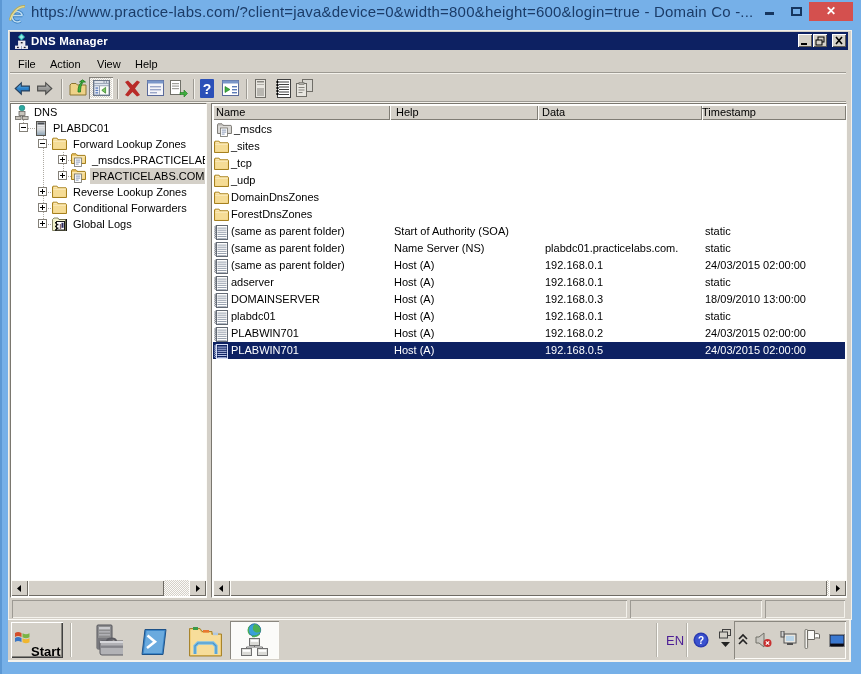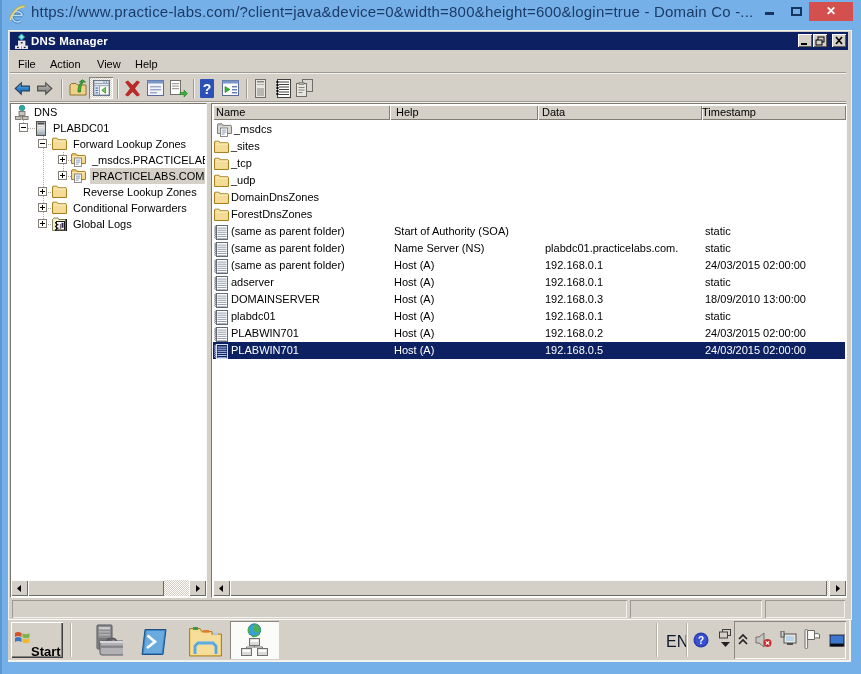--- a/index.html
+++ b/index.html
@@ -547,21 +547,21 @@
       <span class="rc treesel" style="left:79px">PRACTICELABS.COM</span>
     </div>
     <div class="trow" style="left:11px;top:184px;width:194px">
       <div class="expander plus" style="left:27px;top:3px"></div>
       <span class="rc" style="left:41px;top:1px"><svg width="15" height="13" viewBox="0 0 15 13">
           <path d="M0.5 12.5 L0.5 2 L1 1.2 L5 1.2 L5.8 2 L6 2.8 L14 2.8 L14.5 3.6 L14.5 12.5 Z" fill="#eec768" stroke="#a5801f"></path>
           <path d="M1.2 11.8 L1.2 3.5 L13.8 3.5 L13.8 11.8 Z" fill="#f5dc96"></path>
           <path d="M1.2 3.5 L13.8 3.5 L13.8 5 L1.2 5 Z" fill="#f9e7b4"></path>
           <rect x="1.6" y="1.8" width="3.6" height="1.2" fill="#f9e7b4"></rect>
         </svg></span>
-      <span class="rc " style="left:72px">Reverse Lookup Zones</span>
+      <span class="rc " style="left:62px">Reverse Lookup Zones</span>
     </div>
     <div class="trow" style="left:11px;top:200px;width:194px">
       <div class="expander plus" style="left:27px;top:3px"></div>
       <span class="rc" style="left:41px;top:1px"><svg width="15" height="13" viewBox="0 0 15 13">
           <path d="M0.5 12.5 L0.5 2 L1 1.2 L5 1.2 L5.8 2 L6 2.8 L14 2.8 L14.5 3.6 L14.5 12.5 Z" fill="#eec768" stroke="#a5801f"></path>
           <path d="M1.2 11.8 L1.2 3.5 L13.8 3.5 L13.8 11.8 Z" fill="#f5dc96"></path>
           <path d="M1.2 3.5 L13.8 3.5 L13.8 5 L1.2 5 Z" fill="#f9e7b4"></path>
           <rect x="1.6" y="1.8" width="3.6" height="1.2" fill="#f9e7b4"></rect>
         </svg></span>
       <span class="rc " style="left:62px">Conditional Forwarders</span>
@@ -663,21 +663,21 @@
   <path d="M12 13.2 C15 13.8 17.5 13 19.5 11" fill="none" stroke="#4ab054" stroke-width="1.6"></path>
   <rect x="9.5" y="15.5" width="10" height="7" fill="#dadad6" stroke="#707070"></rect>
   <rect x="10.8" y="16.8" width="7.4" height="2" fill="#fff"></rect>
   <rect x="1.5" y="25.5" width="10" height="7" fill="#dadad6" stroke="#707070"></rect>
   <rect x="2.8" y="26.8" width="7.4" height="2" fill="#fff"></rect>
   <rect x="17.5" y="25.5" width="10" height="7" fill="#dadad6" stroke="#707070"></rect>
   <rect x="18.8" y="26.8" width="7.4" height="2" fill="#fff"></rect>
   <path d="M14.5 22.5 L14.5 24 M6.5 25.5 L6.5 24 L22.5 24 L22.5 25.5" fill="none" stroke="#707070"></path>
 </svg>
 
-<div class="abs" style="left:666px;top:633px;font-size:16px;color:#0f172a">EN</div>
+<div class="abs" style="left:666px;top:633px;font-size:13px;color:#4c1d95">EN</div>
 <div class="tbsep" style="left:686px"></div>
 <svg class="abs" style="left:693px;top:632px" width="16" height="16" viewBox="0 0 16 16">
   <circle cx="8" cy="8" r="7.5" fill="#2a3ab0"></circle>
   <circle cx="8" cy="8" r="6" fill="#3a52d0"></circle>
   <text x="8" y="12" font-size="10" font-weight="bold" fill="#fff" text-anchor="middle">?</text>
 </svg>
 <svg class="abs" style="left:719px;top:629px" width="12" height="10" viewBox="0 0 12 10">
   <rect x="3.5" y="0.5" width="8" height="6" fill="none" stroke="#404040"></rect>
   <rect x="0.5" y="3" width="8" height="6" fill="#d4d0c8" stroke="#404040"></rect>
 </svg>

